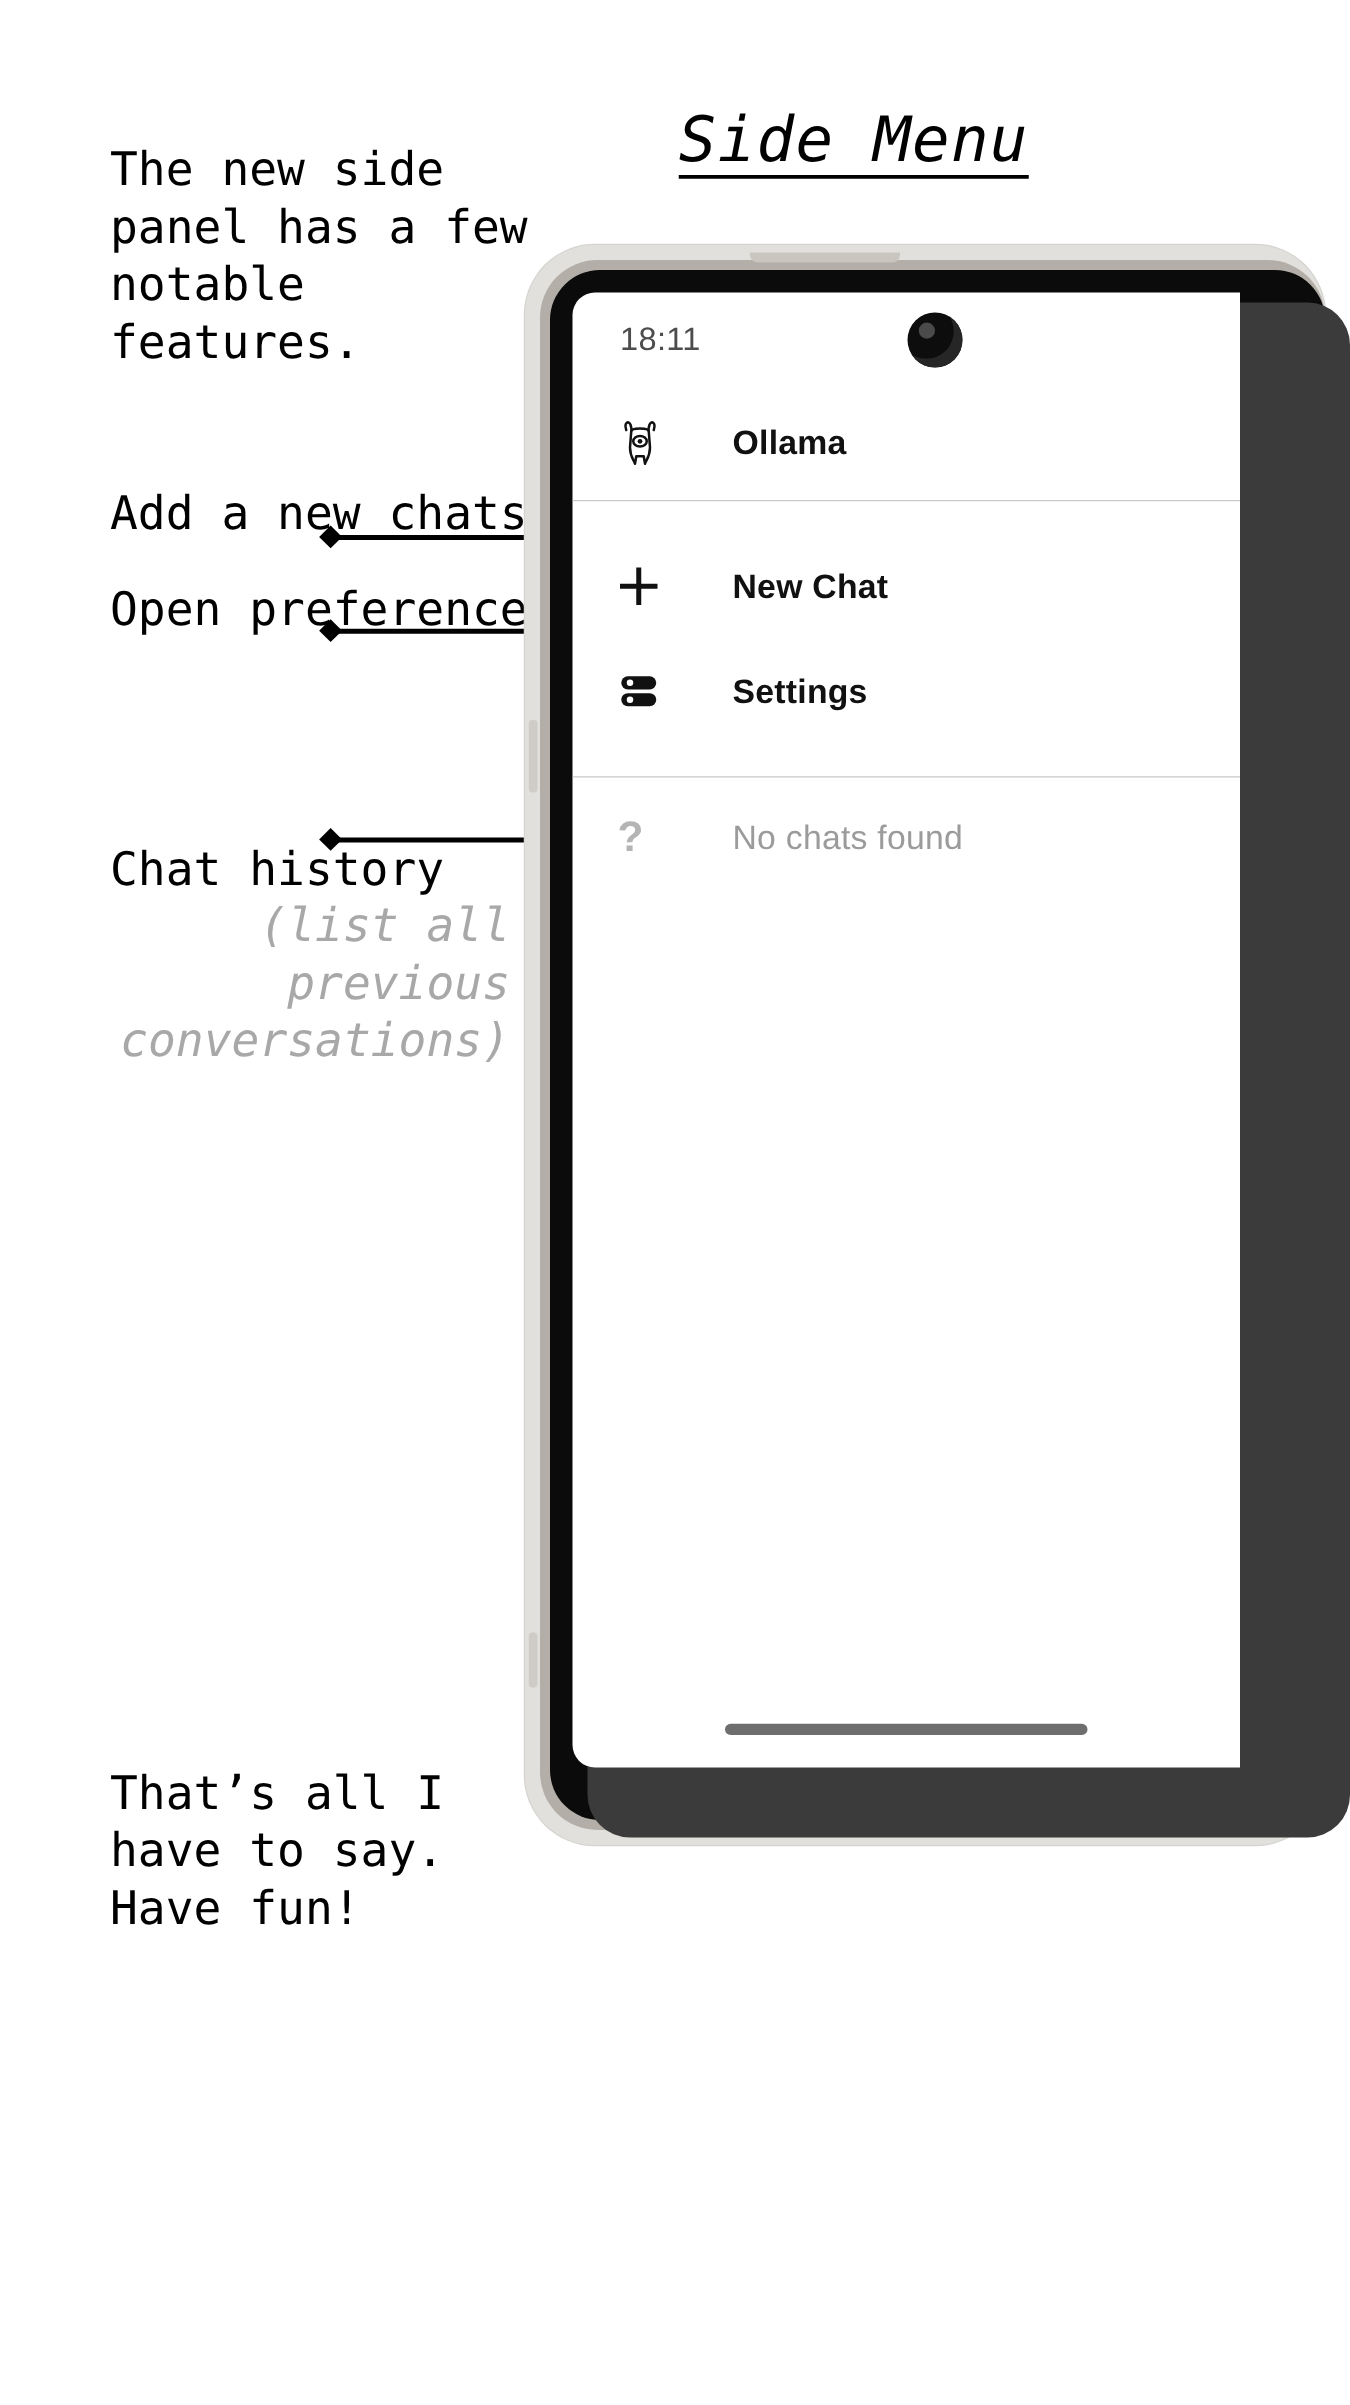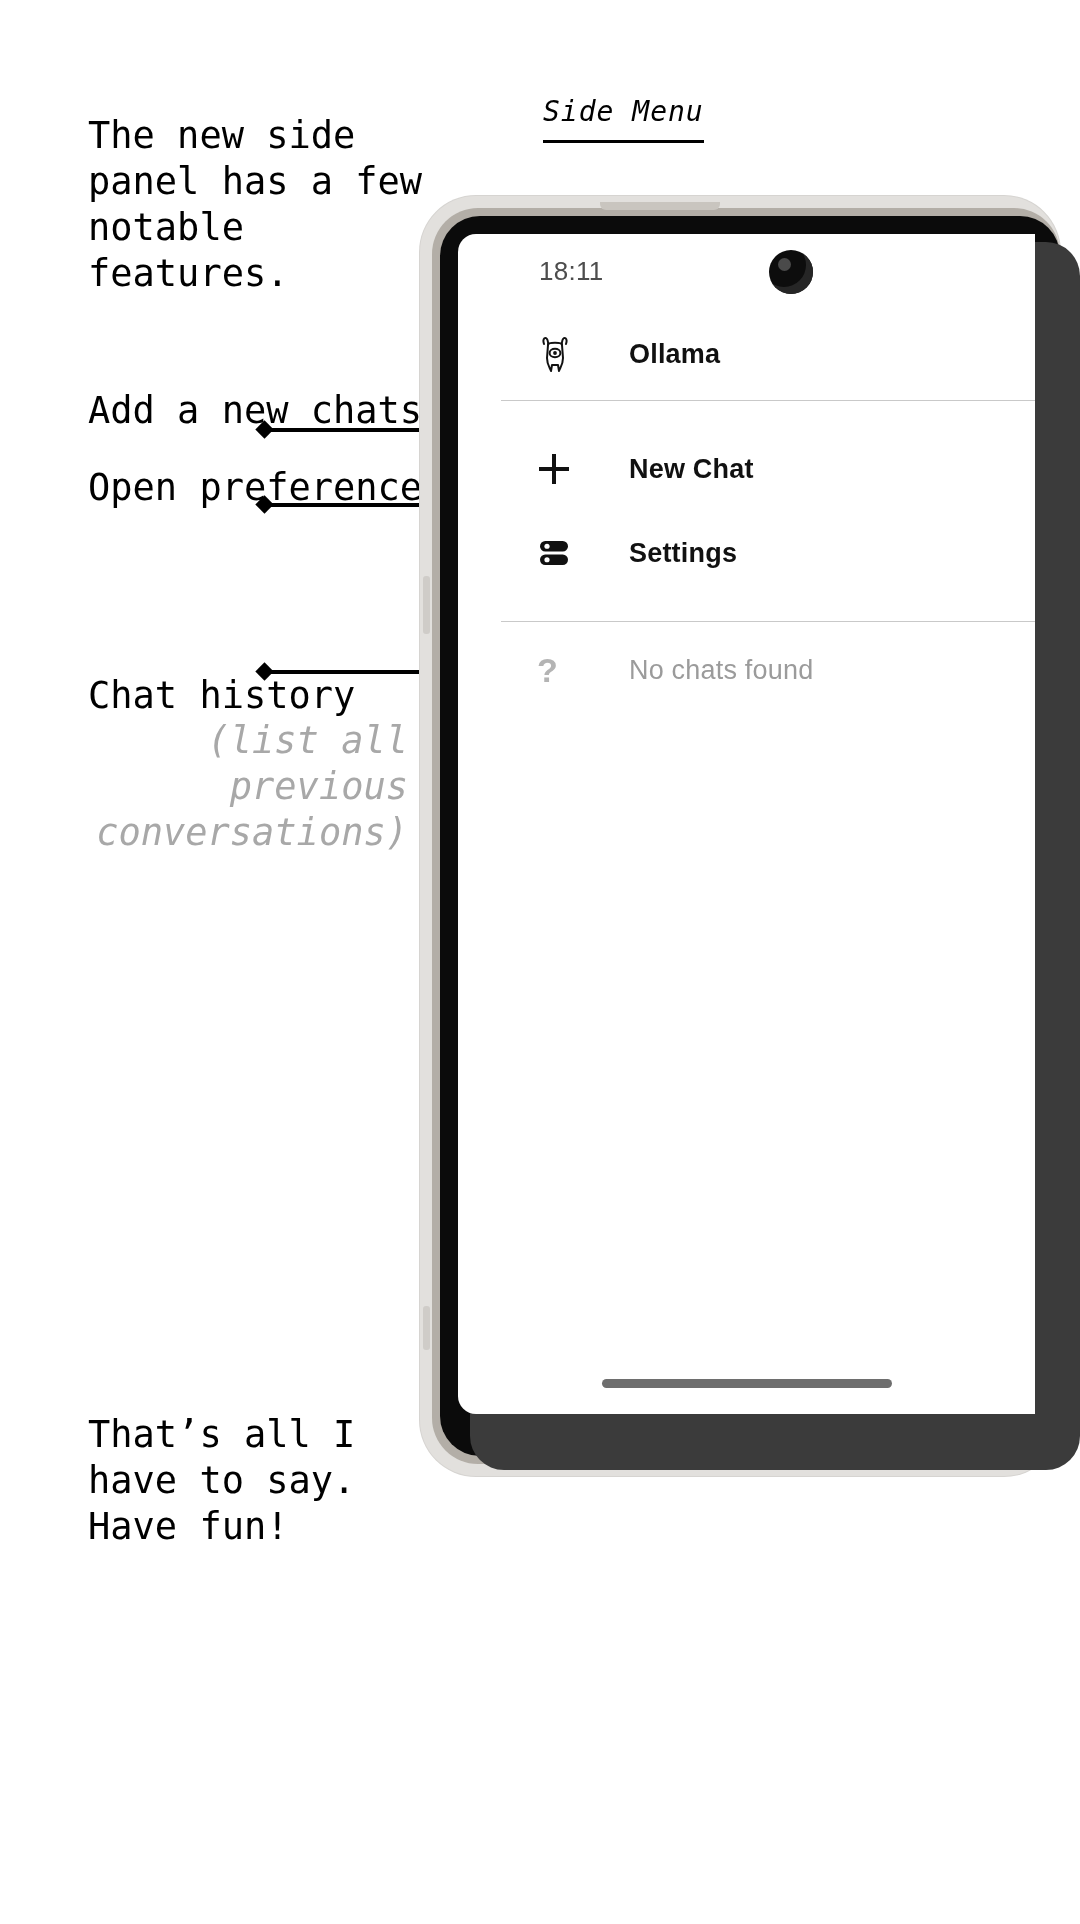--- a/index.html
+++ b/index.html
@@ -30,21 +30,21 @@
     color: #a8a8a8;
     font-style: italic;
   }
 
   
   #page-title {
     position: absolute;
     left: 543px;
     top: 88px;
     font-family: "DejaVu Sans Mono", "Liberation Mono", monospace;
-    font-size: 28px;
+    font-size: 50px;
     font-style: italic;
     color: #000;
     letter-spacing: 1px;
     padding-bottom: 4px;
     border-bottom: 3px solid #000;
     line-height: 48px;
   }
 
   
   .arrow { position: absolute; height: 22px; }
@@ -111,21 +111,20 @@
     border-radius: 34px;
   }
   
   .screen {
     position: absolute;
     left: 38px; top: 38px;
     width: 534px; height: 1180px;
     background: #ffffff;
     border-radius: 18px 0 0 18px;
     overflow: hidden;
-    padding-left: 43px;
   }
   
   .antenna {
     position: absolute;
     left: 180px; top: 6px;
     width: 120px; height: 8px;
     background: #c9c5bf;
     border-radius: 0 0 6px 6px;
   }
   

